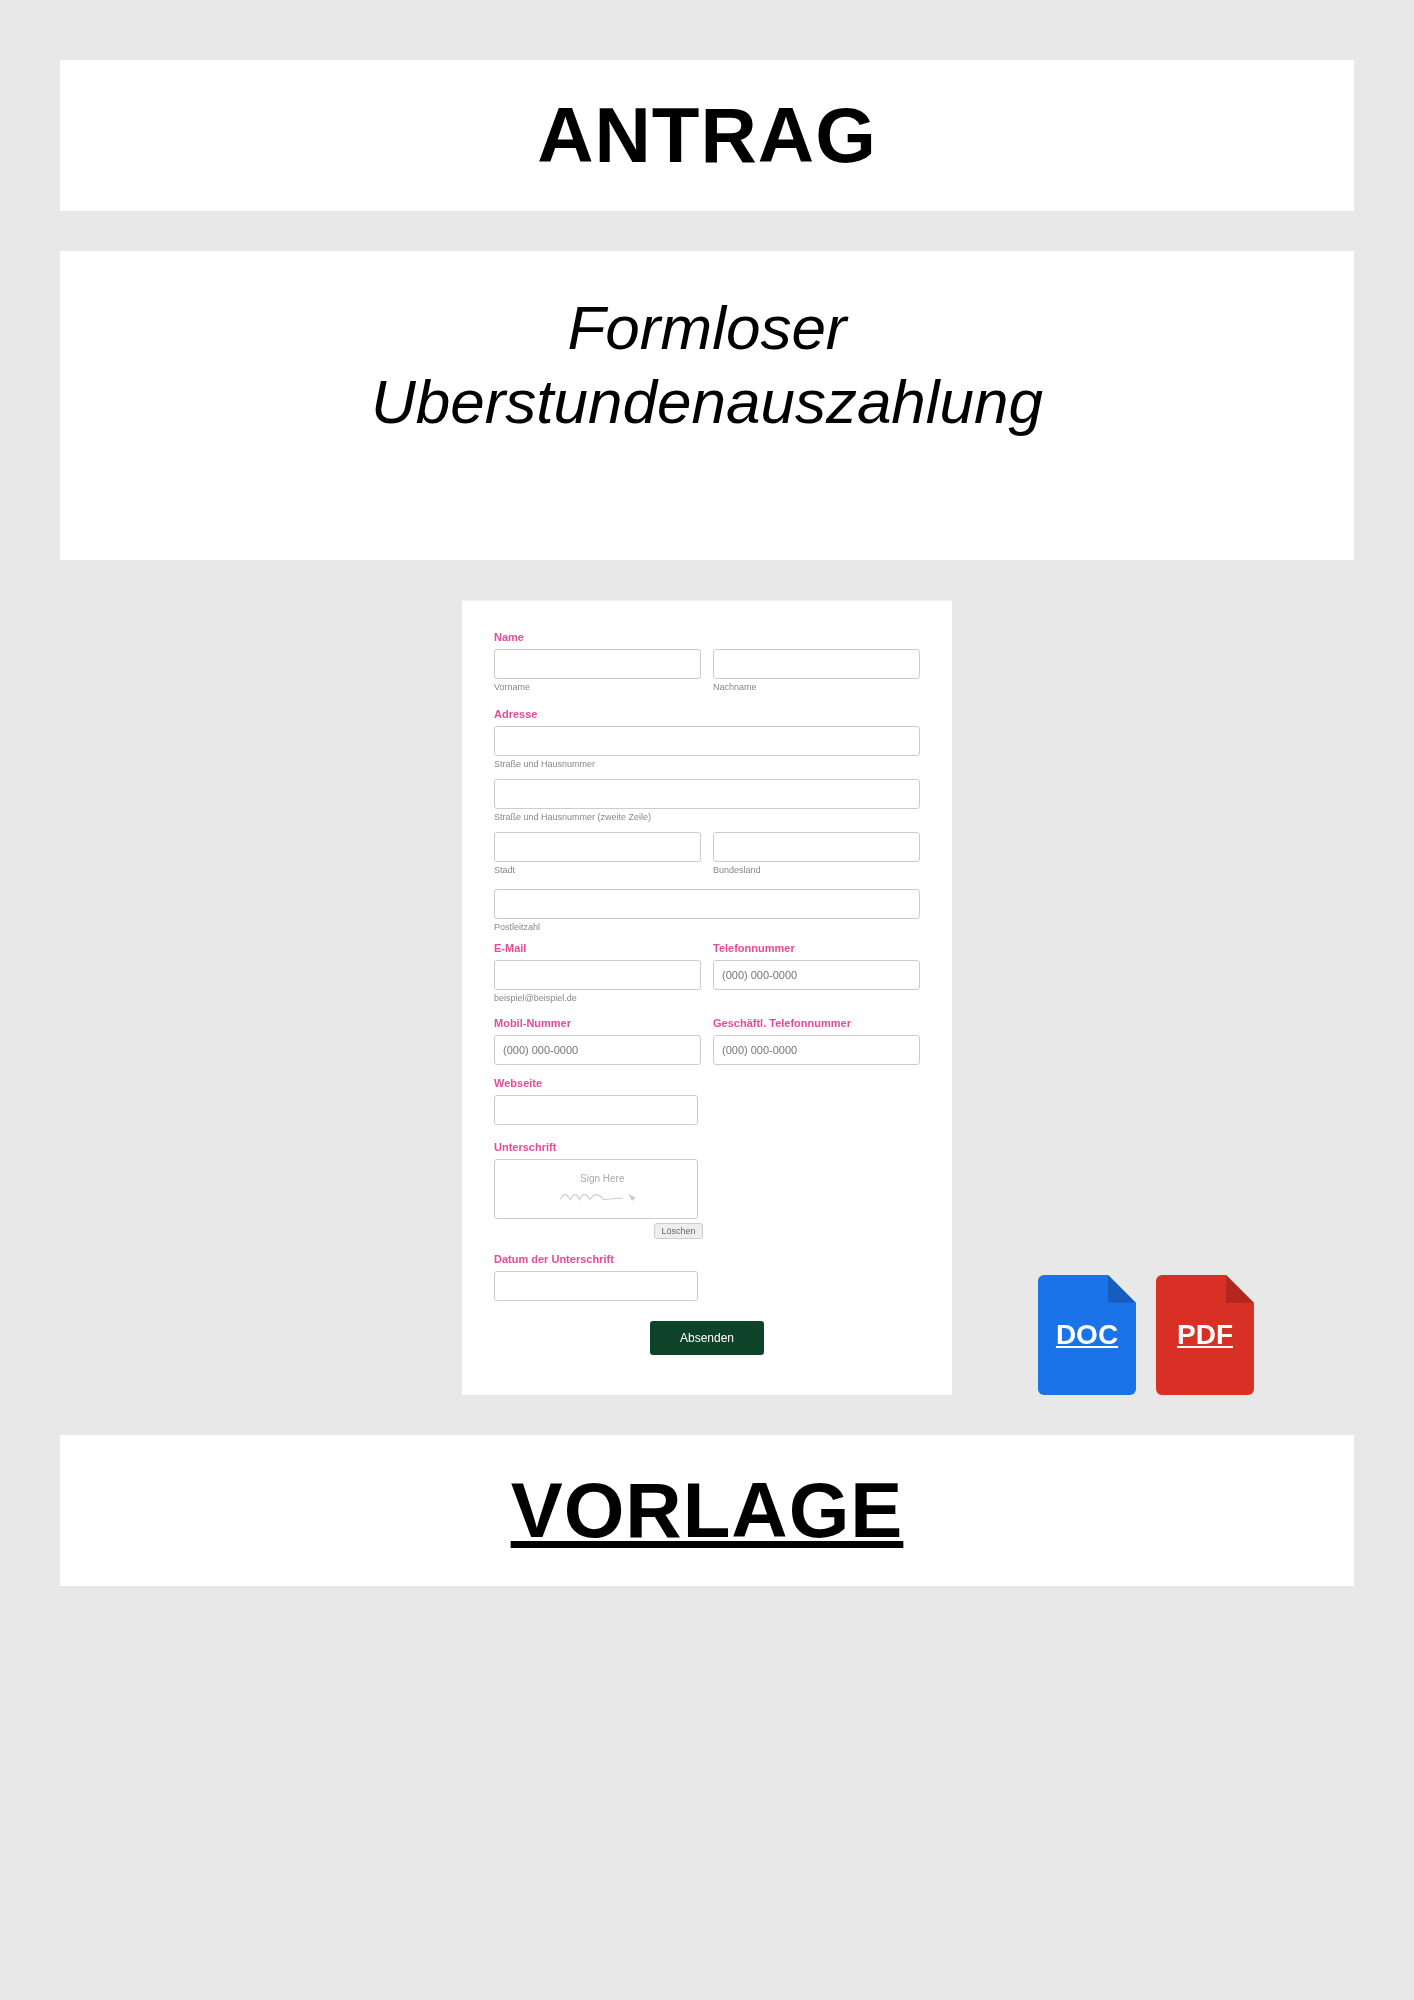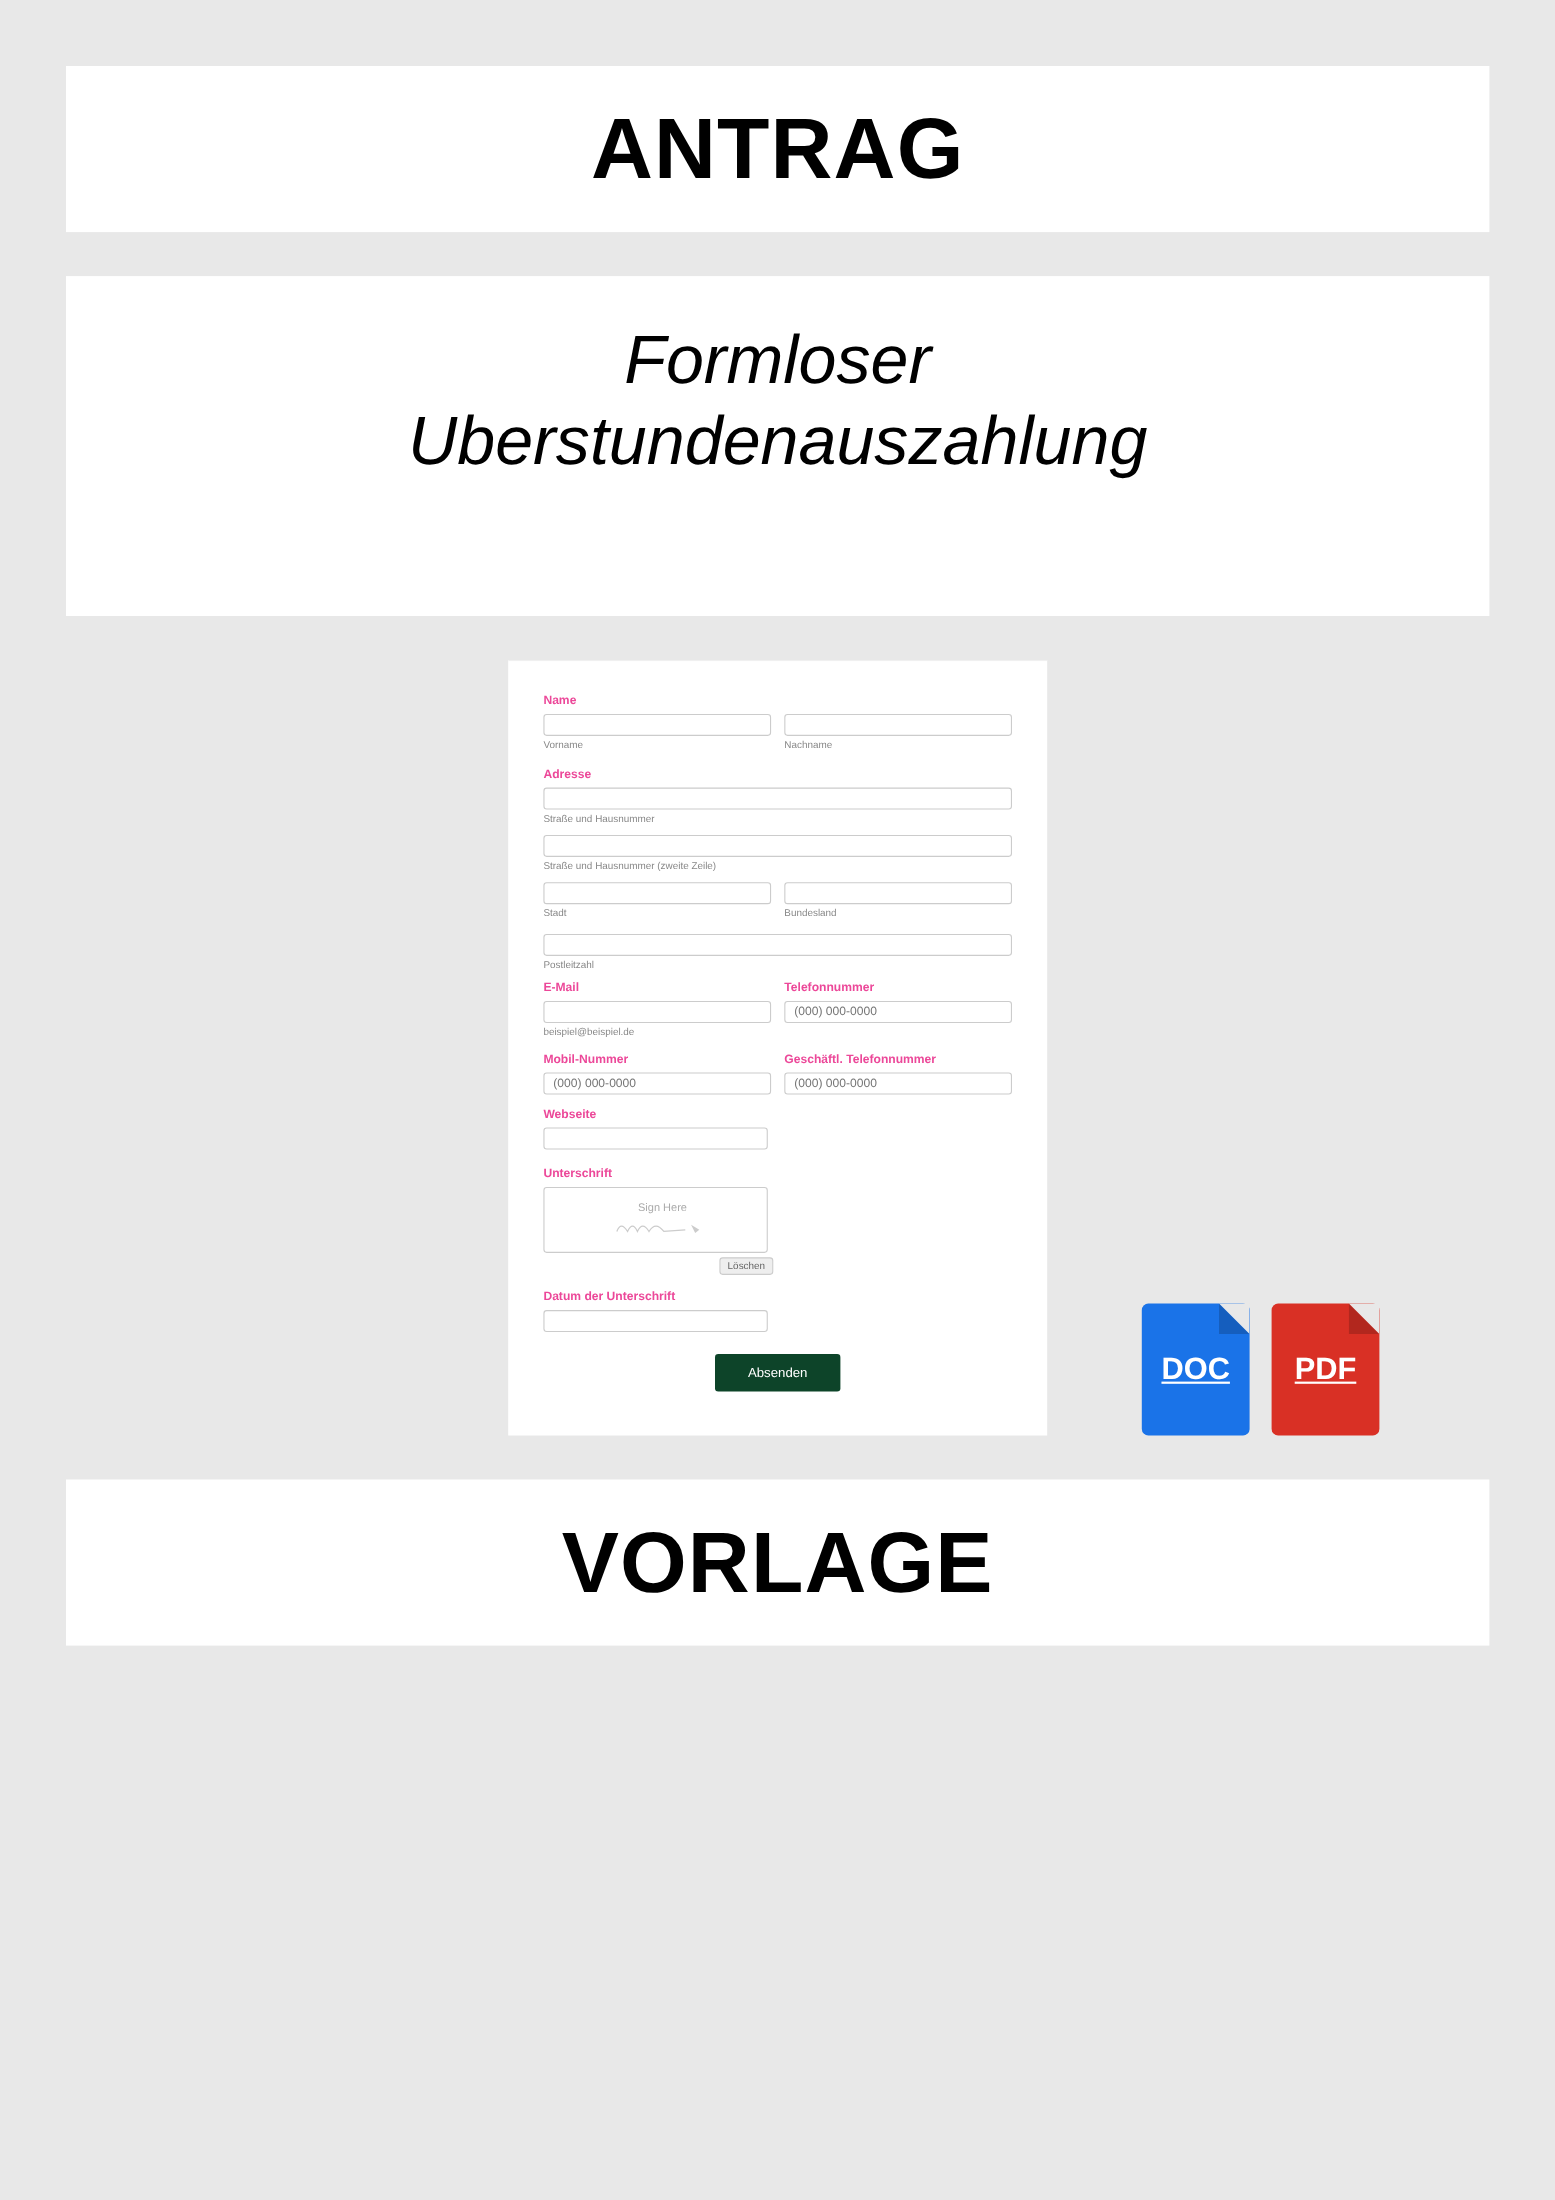--- a/index.html
+++ b/index.html
@@ -23,21 +23,21 @@
   width: 490px;
   margin: 0 auto;
   padding: 30px 32px 40px;
   border-top: 1px solid #f0f0f0;
 }
 .field-label { font-size: 11px; font-weight: 600; color: #ec4899; margin-bottom: 6px; display: block; }
 .row { display: flex; gap: 12px; margin-bottom: 4px; }
 .col { flex: 1; }
 .text-input {
   width: 100%;
-  height: 20px;
+  height: 30px;
   border: 1px solid #ccc;
   border-radius: 3px;
   padding: 0 8px;
   font-size: 11px;
   color: #888;
 }
 .sublabel { font-size: 9px; color: #888; margin-top: 3px; margin-bottom: 10px; display: block; }
 .section-gap { margin-top: 6px; }
 .half-input { width: 48%; }
 .sig-box {
@@ -98,21 +98,21 @@
   position: absolute;
   top: 0; right: 0;
   width: 28px; height: 28px;
   background: #e8e8e8;
   clip-path: polygon(0 0, 100% 0, 100% 100%);
 }
 .doc-icon { background: #1a73e8; }
 .pdf-icon { background: #d93025; }
 .file-label { color: #fff; font-size: 28px; font-weight: 700; text-decoration: underline; }
 .footer-box { padding: 30px 40px; text-align: center; }
-.footer-title { font-size: 78px; font-weight: 800; letter-spacing: 1px; }
+.footer-title { font-size: 78px; font-weight: 800; letter-spacing: 1px; text-decoration: underline; }
 </style>
 </head>
 <body>
 
 <div class="white-box header-box">
   <h1 class="header-title">ANTRAG</h1>
 </div>
 
 <div class="white-box subtitle-box">
   <div class="subtitle-text">Formloser</div>

